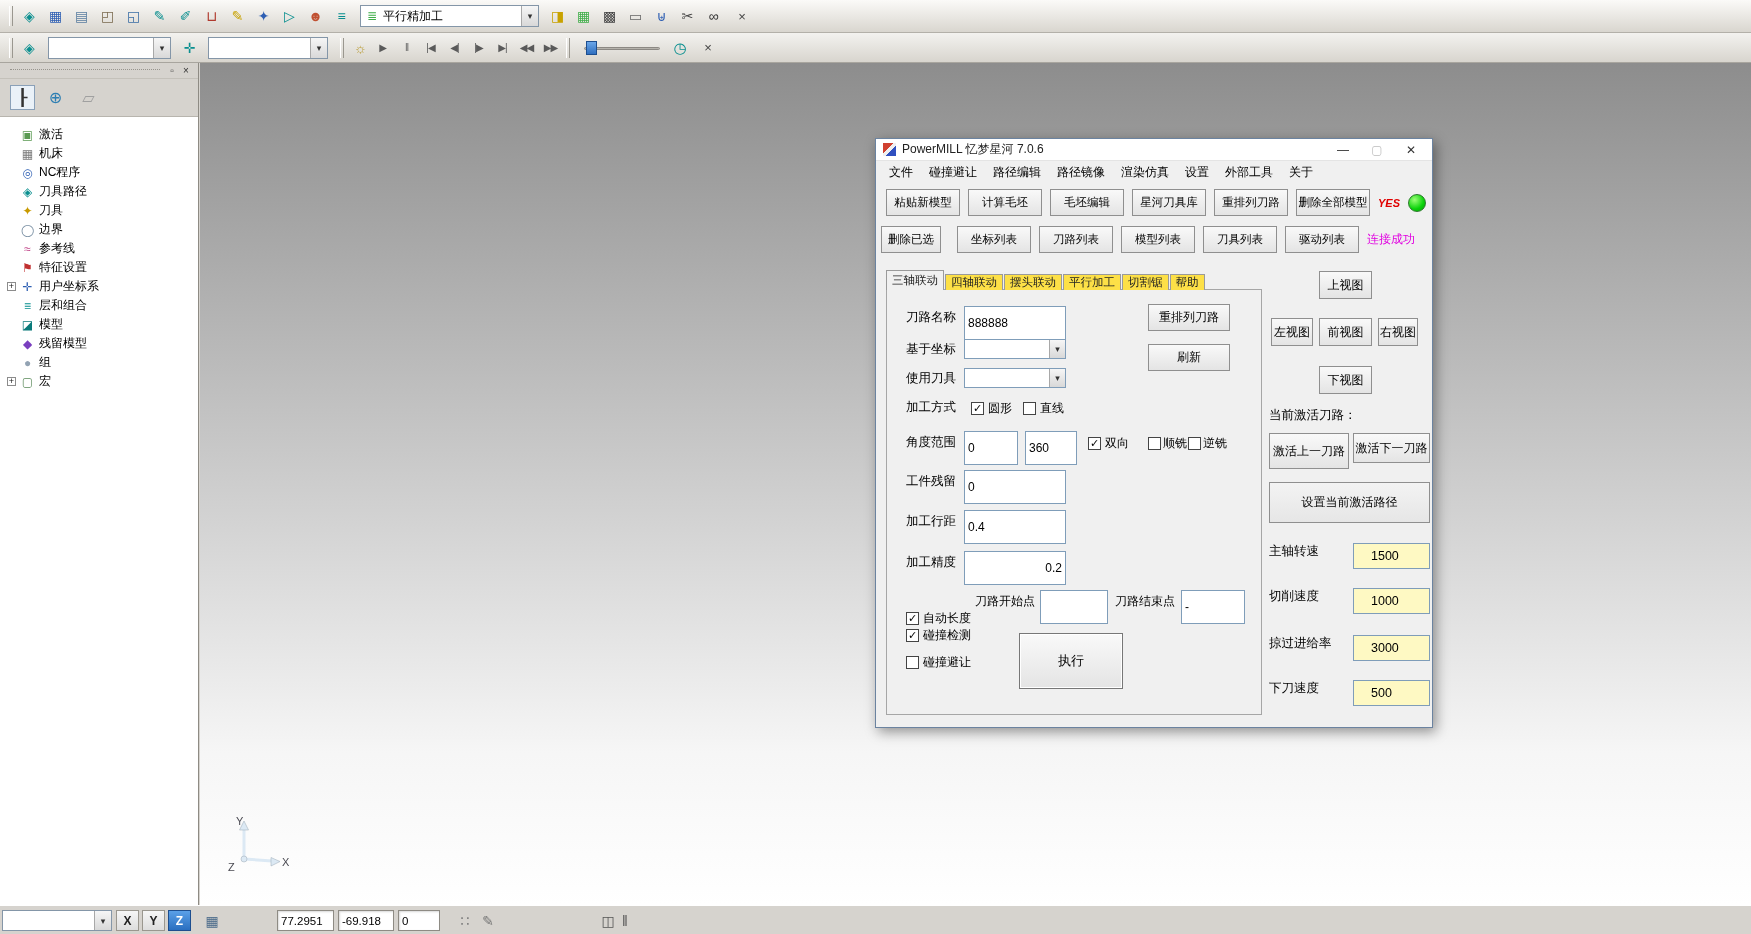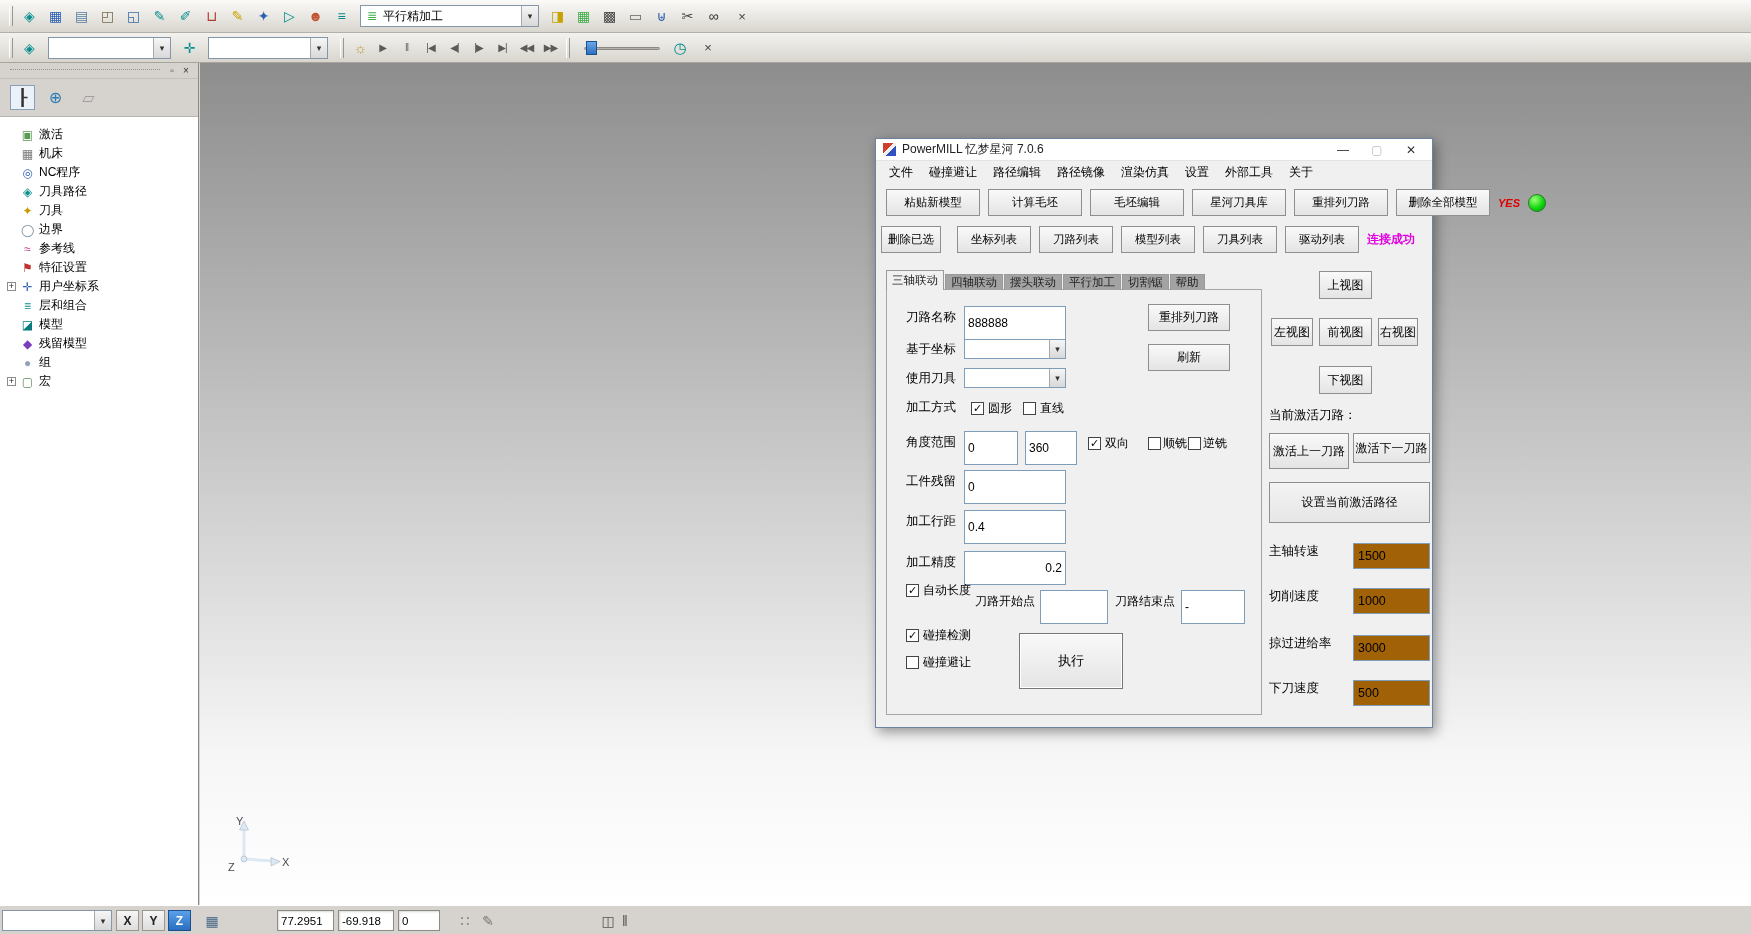--- a/index.html
+++ b/index.html
@@ -61,46 +61,46 @@
   .dlg-title-text{flex:1;font-size:12px;color:#222}
   .wbtn{width:28px;text-align:center;font-size:12px;color:#333}
   .wbtn.dis{color:#bcbcbc}
   .dlg-menu{height:22px;display:flex;align-items:center;padding:0 5px}
   .menu-item{padding:0 8px;font-size:12px}
   .dbtn{background:linear-gradient(#f9f9f9,#e4e4e4);border:1px solid #8f8f8f;display:flex;align-items:center;justify-content:center;font-size:11.5px;color:#000;cursor:default;white-space:nowrap}
   .arow{position:absolute;display:flex;align-items:center}
   .btnlist{display:flex;gap:8px;align-items:center}
   .row1a{left:10px;top:50px}
   .row2a{left:5px;top:87px}
-  .row1a .dbtn{width:94px;height:27px}
+  .row1a .dbtn{width:74px;height:27px}
   .row2a .dbtn{width:74px;height:27px}
   .row2a .dbtn:nth-of-type(1){width:60px;margin-right:8px}
   .yes{color:#e00000;font-weight:bold;font-size:11px;margin-left:8px;font-style:italic}
   .gdot{width:18px;height:18px;border-radius:50%;background:radial-gradient(circle at 35% 30%,#9aff76,#0ad20a 60%,#089a08);border:1px solid #2a7a2a;margin-left:8px}
-  .magenta{color:#e000e0;font-weight:bold;font-size:12px;margin-left:8px}
+  .magenta{color:#e000e0;font-weight:normal;font-size:12px;margin-left:8px}
 
   .tabs{position:absolute;left:10px;top:131px;display:flex;align-items:flex-end;height:20px;z-index:3}
-  .tab{height:16px;padding:0 5px;font-size:11.5px;display:flex;align-items:center;border:1px solid #9a9a9a;border-bottom:none;background:#a3a3a3;margin-right:1px;color:#222}
+  .tab{height:16px;padding:0 5px;font-size:11.5px;display:flex;align-items:center;border:1px solid #9a9a9a;border-bottom:none;background:#fde047;margin-right:1px;color:#222}
   .tab.active{height:20px;background:#f0f0f0;position:relative}
 
   .fpanel{position:absolute;left:10px;top:150px;width:376px;height:426px;border:1px solid #a6a6a6;background:#f0f0f0}
   .pl{position:absolute;display:flex;align-items:center;font-size:12.5px;white-space:nowrap}
   .tin{position:absolute;border:1px solid #7f9db9;background:#fff;font:12px "Liberation Sans","DejaVu Sans",sans-serif;padding:16px 3px}
   .fsel{position:absolute;border:1px solid #7f9db9;background:#fff;display:flex;align-items:stretch}
   .fsel .selval{flex:1;font-size:12px;display:flex;align-items:center;padding-left:3px}
   .cbw{position:absolute;display:flex;align-items:center;gap:4px;font-size:12px;white-space:nowrap}
   .cb{width:13px;height:13px;border:1px solid #444;background:#fff;display:inline-flex;align-items:center;justify-content:center;font-size:11px;font-weight:bold;color:#000;flex:none;line-height:11px}
   .cb.on::before{content:"✓"}
   .pbtn{position:absolute;background:linear-gradient(#f9f9f9,#e4e4e4);border:1px solid #8f8f8f;display:flex;align-items:center;justify-content:center;font-size:12px;color:#000;white-space:nowrap}
   .exec{left:132px;top:343px;width:104px;height:56px;font-size:13px;box-shadow:inset 0 0 0 1px #fff;border-color:#777}
 
   .rlabel{position:absolute;font-size:12.5px;white-space:nowrap}
   .srow{position:absolute;left:393px;width:161px;height:26px;display:flex;align-items:flex-start;justify-content:space-between}
   .srow .slab{font-size:12.5px;white-space:nowrap}
-  .srow .tin2{width:77px;height:26px;border:1px solid #7f9db9;background:#a16207;font:12.5px "Liberation Sans","DejaVu Sans",sans-serif;padding:0 4px}
+  .srow .tin2{width:77px;height:26px;border:1px solid #7f9db9;background:#fef9c3;font:12.5px "Liberation Sans","DejaVu Sans",sans-serif;padding:0 17px}
 </style>
 </head>
 <body>
 
 <div class="tb1">
   <div class="grip"></div>
   <div class="iconrow">
 
   <span class="ticon" style="color: rgb(10, 143, 143);">◈</span>
       <span class="ticon" style="color: rgb(46, 95, 179);">▦</span>
@@ -384,21 +384,21 @@
 
     <span class="pl" style="left:19px;top:180px;height:22px">工件残留</span>
     <input class="tin" style="left: 77px; top: 180px; width: 102px; height: 22px;" value="0">
 
     <span class="pl" style="left:19px;top:220px;height:22px">加工行距</span>
     <input class="tin" style="left: 77px; top: 220px; width: 102px; height: 22px;" value="0.4">
 
     <span class="pl" style="left:19px;top:261px;height:22px">加工精度</span>
     <input class="tin" style="left: 77px; top: 261px; width: 102px; height: 22px; text-align: right;" value="0.2">
 
-    <span class="cbw" style="left:19px;top:292px">
+    <span class="cbw" style="left:19px;top:320px">
       <span class="cb on"></span>
       <span>自动长度</span>
     </span>
     <span class="pl" style="left:88px;top:300px;height:22px;font-size:12px">刀路开始点</span>
     <input class="tin" style="left: 153px; top: 300px; width: 68px; height: 22px;" value="">
     <span class="pl" style="left:228px;top:300px;height:22px;font-size:12px">刀路结束点</span>
     <input class="tin" style="left: 294px; top: 300px; width: 64px; height: 22px;" value="-">
 
     <span class="cbw" style="left:19px;top:337px">
       <span class="cb on"></span>

